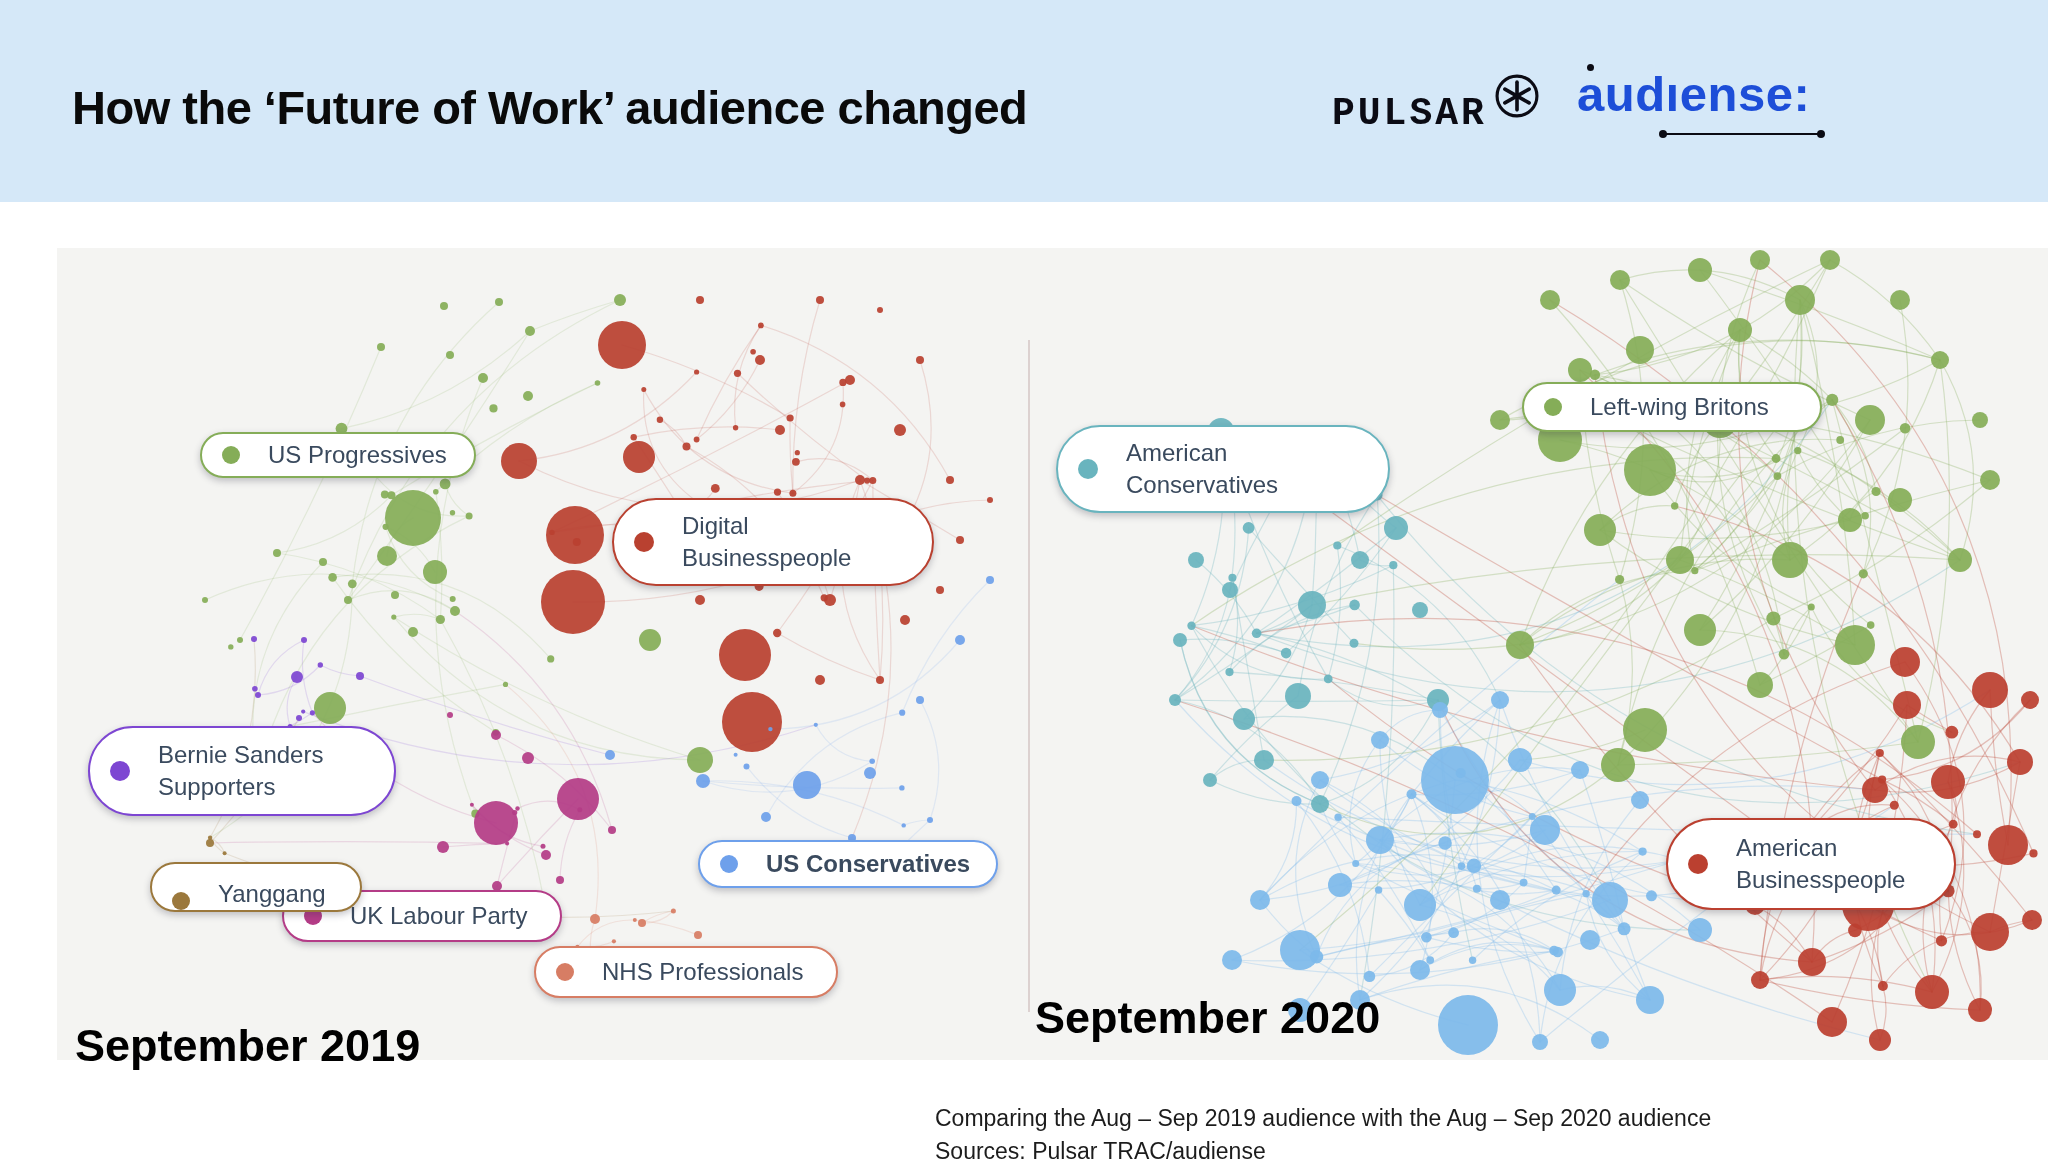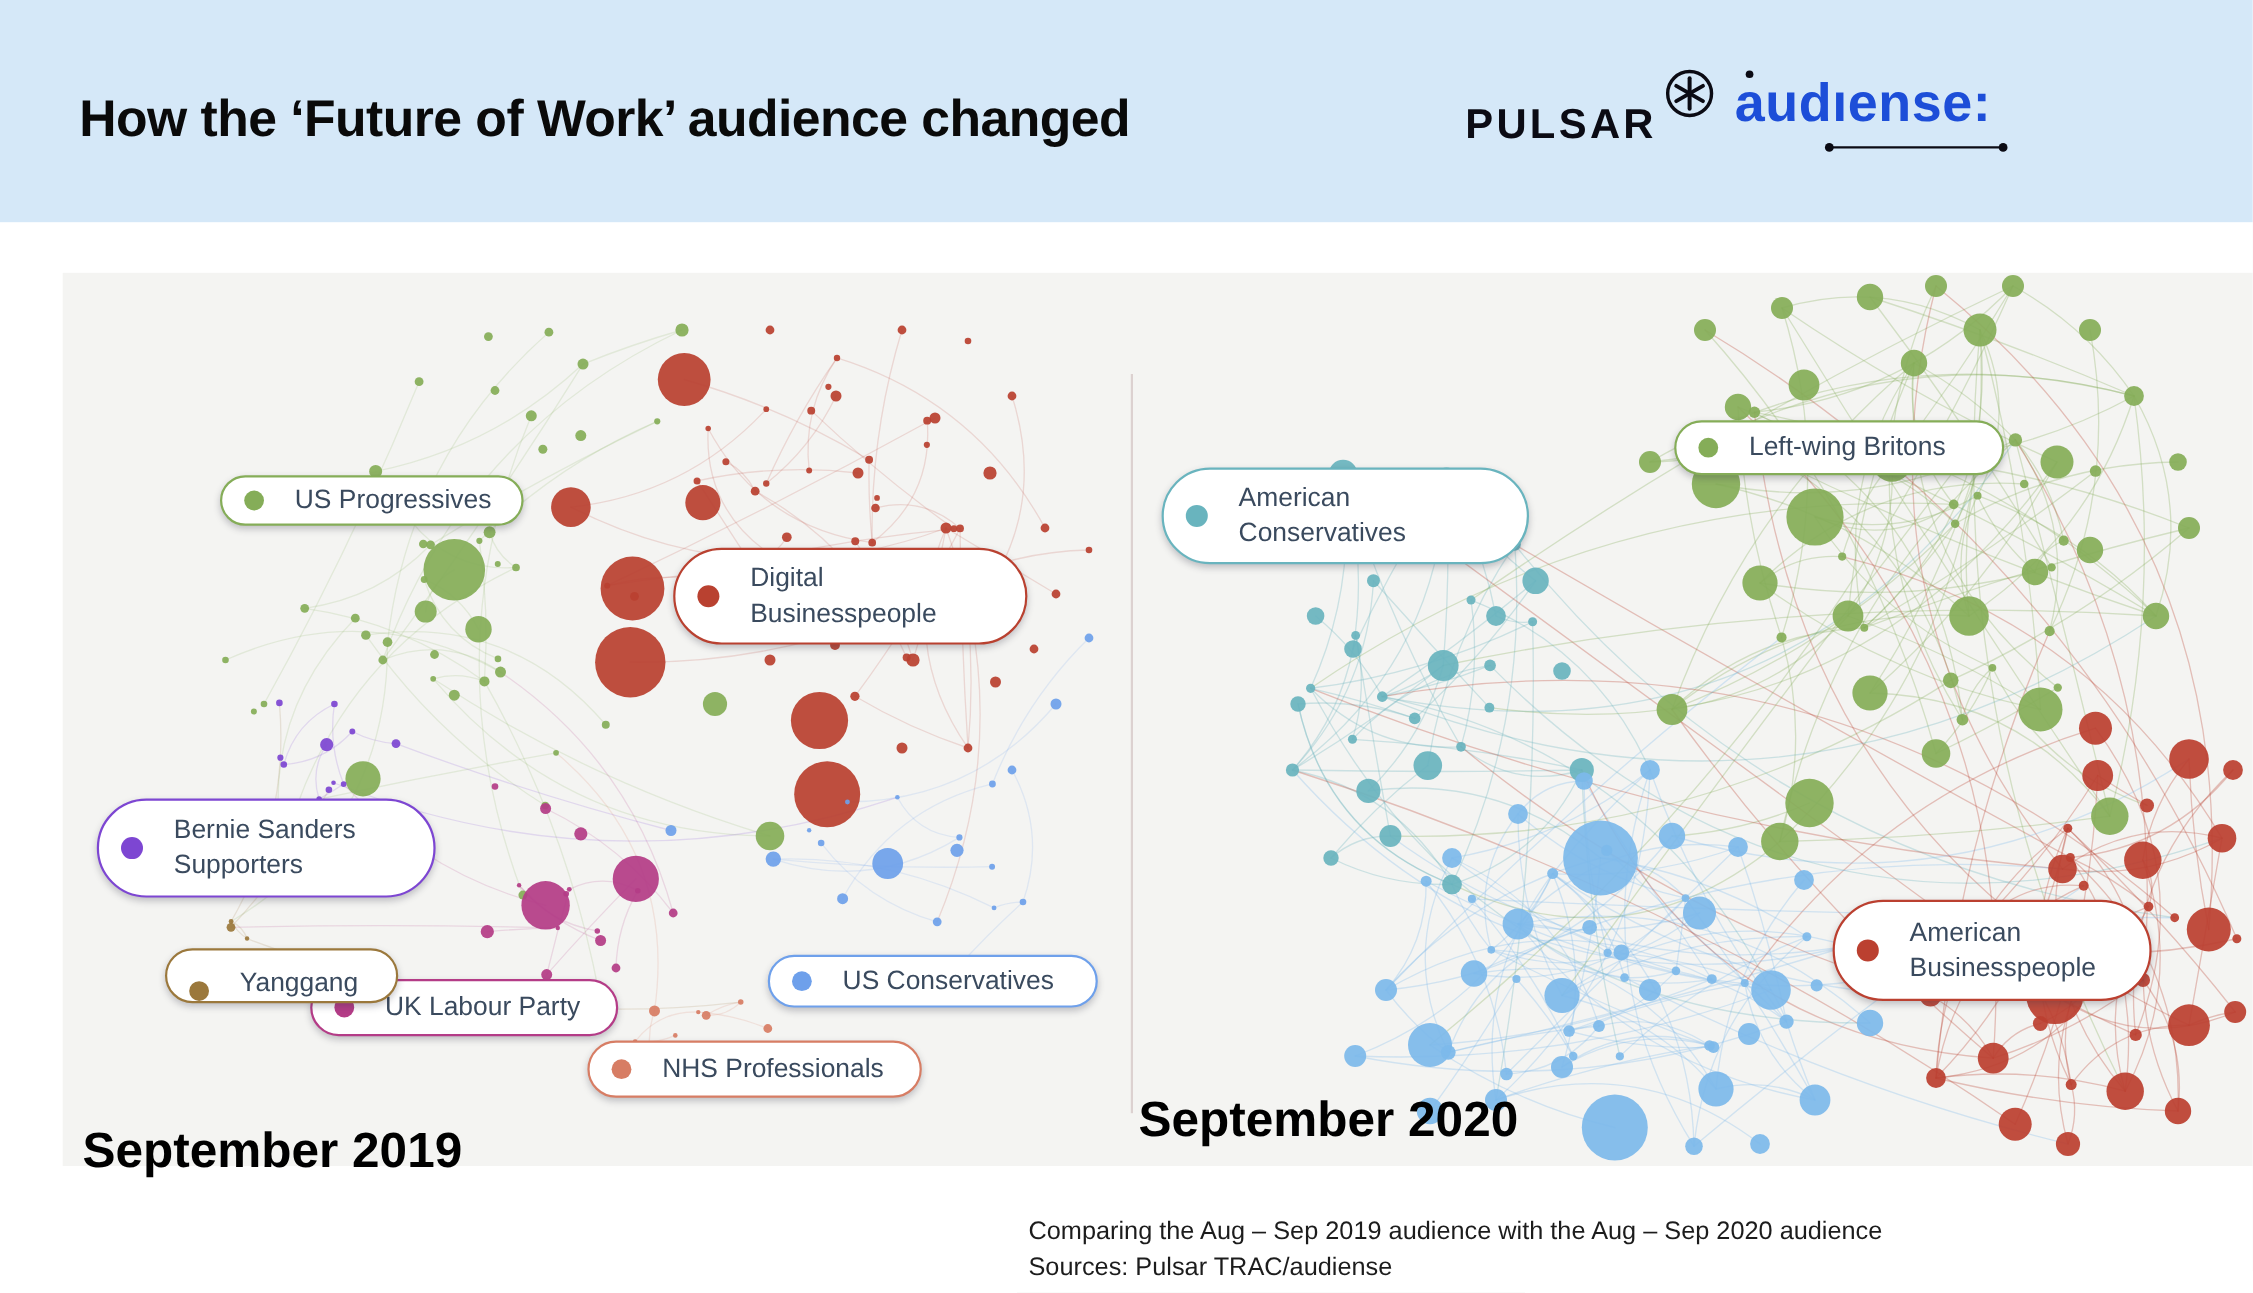--- a/index.html
+++ b/index.html
@@ -3,21 +3,21 @@
 <meta charset="utf-8">
 <style>
   html,body{margin:0;padding:0;}
   body{
     width:2048px;height:1175px;position:relative;overflow:hidden;
     background:#ffffff;font-family:"Liberation Sans", sans-serif;
   }
   
   .header{position:absolute;left:0;top:0;width:2048px;height:202px;background:#d5e8f8;z-index:5;}
   .title{position:absolute;left:72px;top:80px;font-size:47px;font-weight:bold;color:#0a0a0a;letter-spacing:-0.5px;}
-  .pulsar{position:absolute;left:1332px;top:56px;display:flex;align-items:flex-start;color:#0b0b14;}
+  .pulsar{position:absolute;left:1332px;top:56px;display:flex;align-items:center;color:#0b0b14;font-family:Liberation Mono, monospace;}
   .pulsar .word{font-size:38px;font-weight:bold;letter-spacing:3px;margin-top:36px;}
   .pulsar svg{margin-left:4px;}
   .audiense{position:absolute;left:1577px;top:66px;color:#1d4ed8;}
   .audiense .word{font-size:49px;font-weight:bold;letter-spacing:0.5px;}
   .audiense .adot{position:absolute;left:10px;top:-2px;width:7px;height:7px;border-radius:50%;background:#0b0b14;}
   .audiense .uline{position:absolute;left:80px;top:62px;}
   
   .panel{position:absolute;left:57px;top:248px;width:1991px;height:812px;background:#f4f4f2;z-index:1;}
   .divider{position:absolute;left:1028px;top:340px;width:2px;height:672px;background:#dcd1d0;z-index:2;}
   #net-svg{position:absolute;left:0;top:0;z-index:3;}
@@ -806,21 +806,21 @@
         <span>Bernie Sanders</span>
         <span>Supporters</span>
       </span>
     </div>
     <div class="pill" style="left: 150px; top: 862px; width: 212px; height: 50px; border-color: rgb(155, 120, 60); align-items: flex-end;">
       <span class="dot" style="background: rgb(155, 120, 60);"></span>
       <span class="txt">
         <span>Yanggang</span>
       </span>
     </div>
-    <div class="pill" style="left: 698px; top: 868px; width: 300px; height: 48px; border-color: rgb(110, 160, 235);">
+    <div class="pill" style="left: 698px; top: 840px; width: 300px; height: 48px; border-color: rgb(110, 160, 235); font-weight: bold;">
       <span class="dot" style="background: rgb(110, 160, 235);"></span>
       <span class="txt">
         <span>US Conservatives</span>
       </span>
     </div>
     <div class="pill" style="left: 534px; top: 946px; width: 304px; height: 52px; border-color: rgb(215, 125, 100);">
       <span class="dot" style="background: rgb(215, 125, 100);"></span>
       <span class="txt">
         <span>NHS Professionals</span>
       </span>

